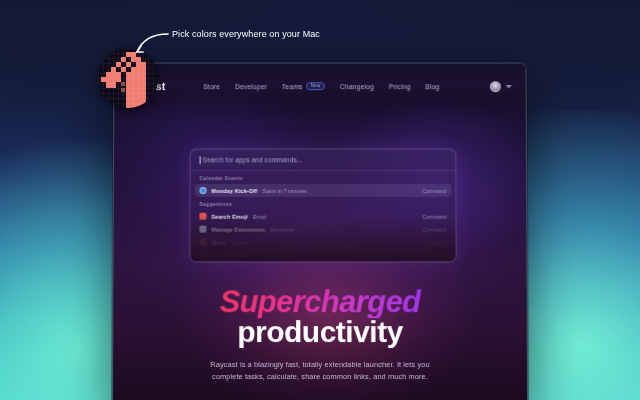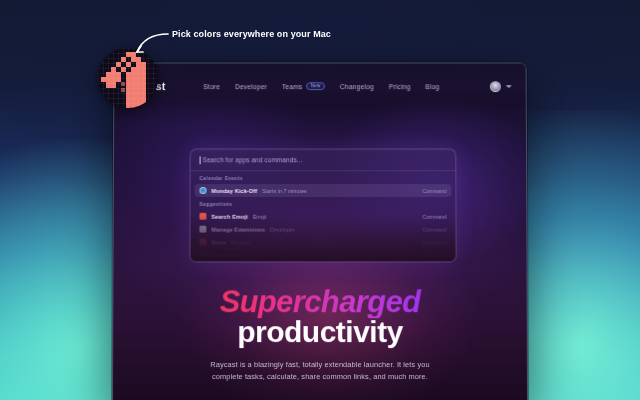--- a/index.html
+++ b/index.html
@@ -167,21 +167,21 @@
     background-image:
       linear-gradient(to right, rgba(255,255,255,.05) 1px, transparent 1px),
       linear-gradient(to bottom, rgba(255,255,255,.05) 1px, transparent 1px);
     background-size:5px 5px;
   }
 
   
   #annotation { position:absolute; left:0; top:0; width:640px; height:400px; z-index:50; pointer-events:none; }
   .anno-text {
     position:absolute; left:172px; top:29px;
-    font-size:9px; font-weight:700; color:#ffffff; letter-spacing:.1px; white-space:nowrap;
+    font-size:9px; font-weight:400; color:#ffffff; letter-spacing:.1px; white-space:nowrap;
   }
 </style>
 </head>
 <body>
 
 <div id="stage">
 
   <div class="bg-base"></div>
   <div class="bg-glow-top"></div>
   <div class="bg-glow-l"></div>

